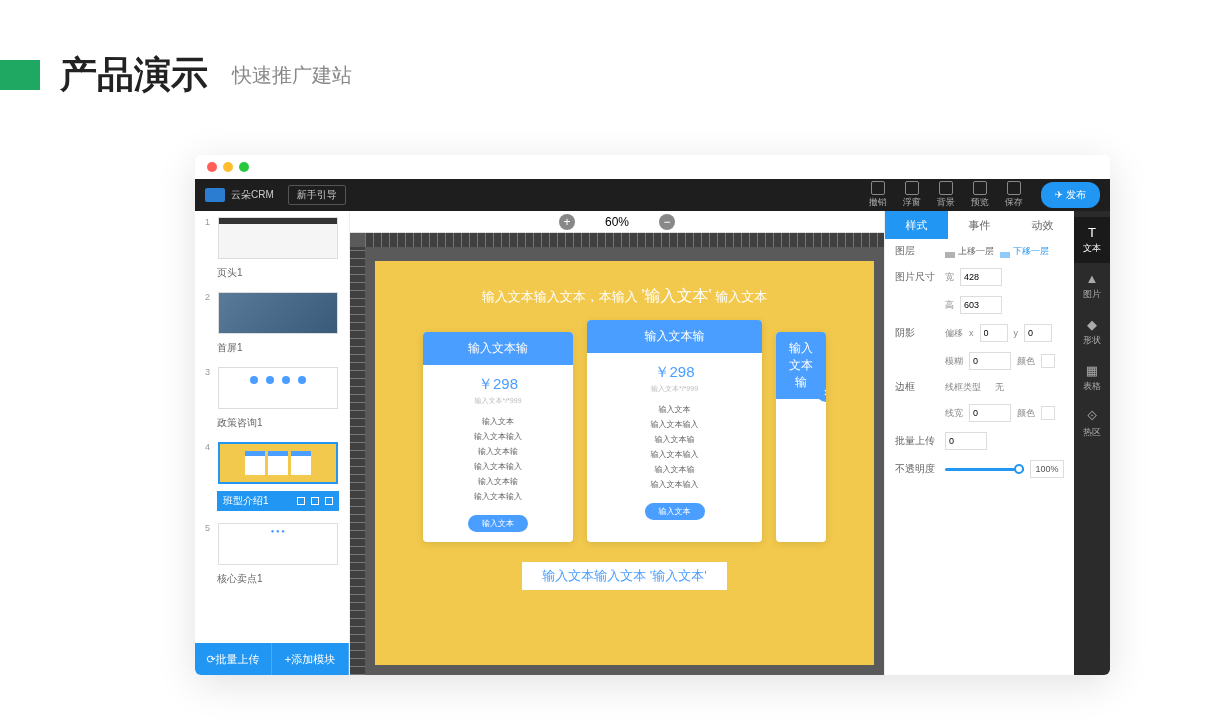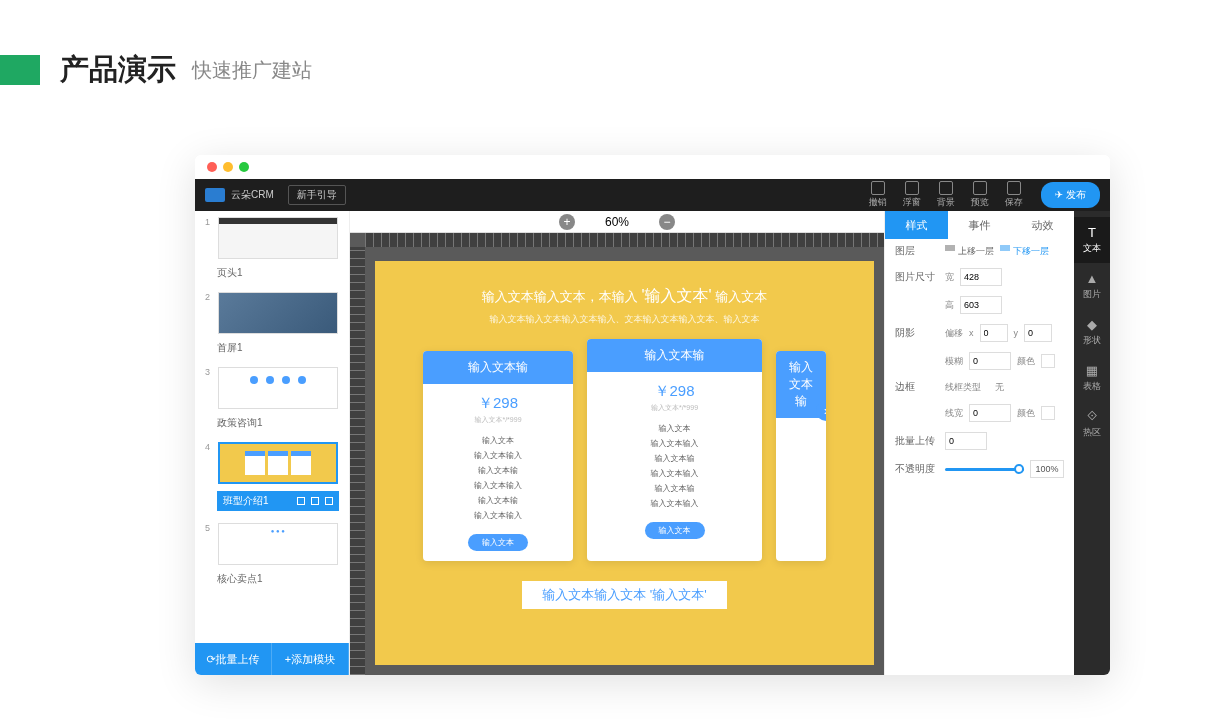--- a/index.html
+++ b/index.html
@@ -1,20 +1,20 @@
 <!DOCTYPE html>
 <html><head>
 <meta charset="utf-8">
 <style>
 * { margin: 0; padding: 0; box-sizing: border-box; font-family: "Microsoft YaHei", Arial, sans-serif; }
 body { background: #fff; width: 1210px; height: 720px; overflow: hidden; }
 
 .page-header { display: flex; align-items: center; padding: 50px 0 20px 0; }
 .green-block { width: 40px; height: 30px; background: #1fa862; margin-right: 20px; }
-.title-main { font-size: 29px; font-weight: bold; color: #222; margin-right: 16px; text-align: right; }
+.title-main { font-size: 37px; font-weight: bold; color: #222; margin-right: 24px; text-align: right; }
 .title-sub { font-size: 20px; color: #888; }
 
 .app-window { position: absolute; left: 155px; top: 155px; width: 915px; height: 520px; background: #fff; border-radius: 6px; box-shadow: 0 8px 40px rgba(0,0,0,0.12); overflow: hidden; margin-left: 40px; }
 
 .mac-bar { height: 24px; display: flex; align-items: center; padding-left: 12px; gap: 6px; background: #fff; }
 .mac-dot { width: 10px; height: 10px; border-radius: 50%; }
 .dot-r { background: #ff5f56; } .dot-y { background: #ffbd2e; } .dot-g { background: #27c93f; }
 
 .top-bar { height: 32px; background: #1e1e1e; display: flex; align-items: center; padding: 0 10px; color: #ccc; font-size: 10px; }
 .logo-area { display: flex; align-items: center; gap: 6px; }
@@ -64,21 +64,21 @@
 .canvas-bottom { color: #4a9eff; font-size: 13px; margin-top: 20px; background: #fff; display: inline-block; padding: 5px 20px; }
 
 .right-panel { width: 190px; background: #fff; border-left: 1px solid #eee; font-size: 11px; color: #555; }
 .tabs { display: flex; height: 28px; }
 .tab { flex: 1; display: flex; align-items: center; justify-content: center; cursor: pointer; font-size: 11px; color: #666; }
 .tab.active { background: #2196f3; color: #fff; }
 .prop-row { display: flex; align-items: center; padding: 5px 10px; gap: 6px; }
 .prop-label { width: 44px; font-size: 10px; color: #666; }
 .prop-sublabel { font-size: 9px; color: #888; }
 .prop-input { width: 42px; height: 18px; border: 1px solid #ddd; font-size: 9px; padding: 3px 3px; }
-.layer-btn { font-size: 9px; color: #666; cursor: pointer; display: flex; align-items: flex-start; gap: 3px; }
+.layer-btn { font-size: 9px; color: #666; cursor: pointer; display: flex; align-items: flex-end; gap: 3px; }
 .layer-btn.blue { color: #2196f3; }
 .layer-ic { width: 10px; height: 6px; background: currentColor; opacity: 0.5; }
 .color-sw { width: 14px; height: 14px; border: 1px solid #ddd; }
 .slider { flex: 1; height: 3px; background: #2196f3; position: relative; border-radius: 2px; }
 .slider-thumb { position: absolute; right: 0; top: -4px; width: 10px; height: 10px; border-radius: 50%; background: #fff; border: 2px solid #2196f3; }
 .pct-box { width: 34px; height: 18px; border: 1px solid #ddd; font-size: 9px; display: flex; align-items: center; justify-content: center; }
 
 .tool-strip { width: 36px; background: #2b2b2b; display: flex; flex-direction: column; align-items: center; padding-top: 6px; gap: 0; }
 .tool-item { width: 100%; padding: 8px 0; display: flex; flex-direction: column; align-items: center; gap: 3px; cursor: pointer; color: #aaa; font-size: 9px; }
 .tool-item.active { background: #1a1a1a; color: #fff; }
@@ -210,21 +210,20 @@
       </div>
       <div class="ruler-h"></div>
       <div class="ruler-v"></div>
 
       <div class="canvas-content">
         <div class="canvas-title">
           <span>输入文本输入文本，本输入</span>
           <span class="hl">'输入文本'</span>
           <span>输入文本</span>
         </div>
-        <div class="canvas-sub">输入文本输入文本输入文本输入、文本输入文本输入文本、输入文本</div>
 
         <div class="cards-row">
           <div class="price-card">
             <div class="card-head">输入文本输</div>
             <div class="card-price">￥298</div>
             <div class="card-pricesub">输入文本*/*999</div>
             <div class="card-feats">
               <div class="card-feat">输入文本</div>
               <div class="card-feat">输入文本输入</div>
               <div class="card-feat">输入文本输</div>

